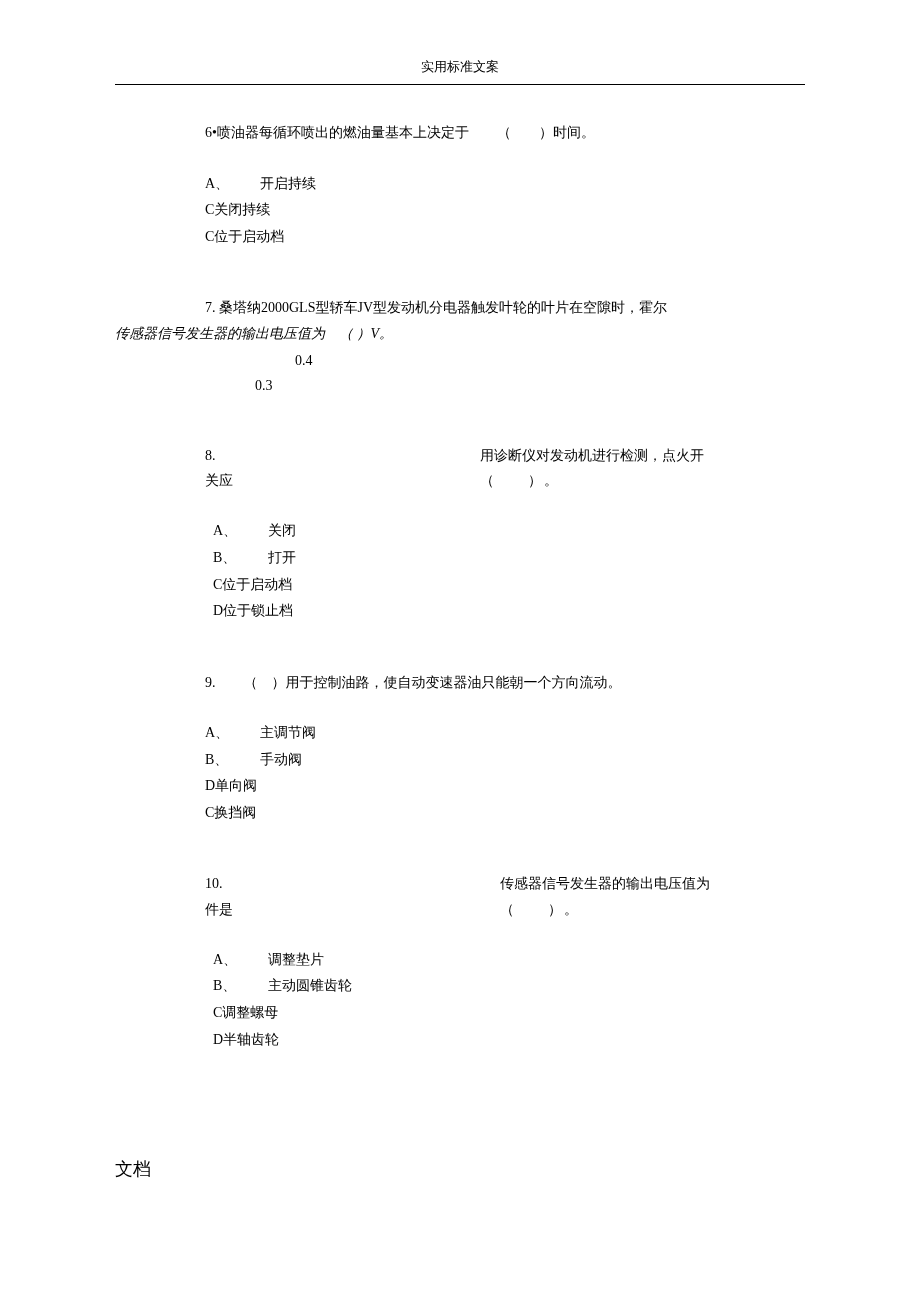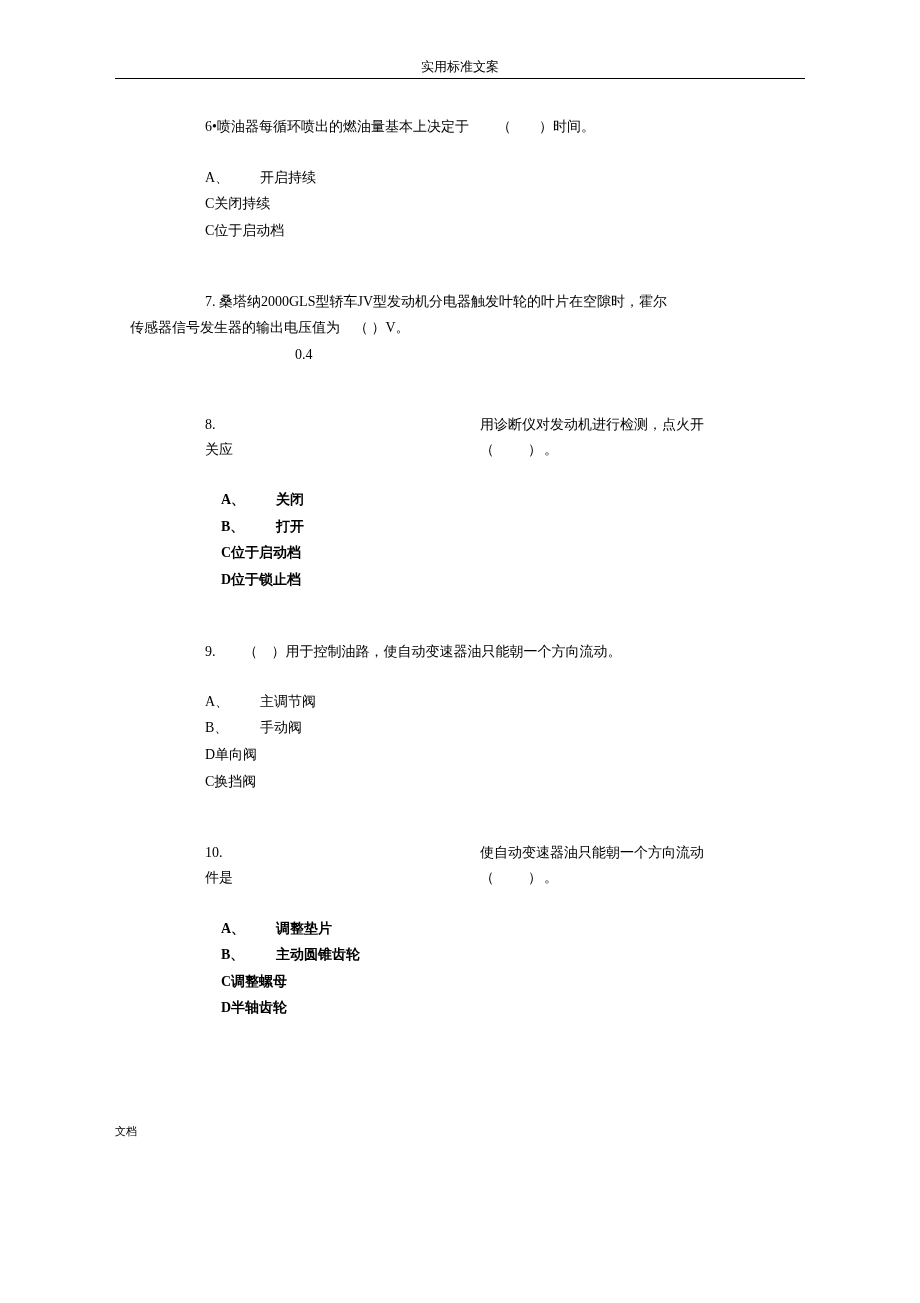--- a/index.html
+++ b/index.html
@@ -12,20 +12,21 @@
       font-size: 14px;
       line-height: 1.8;
       color: #000;
       background: #fff;
       width: 920px;
       padding: 55px 115px 40px 115px;
     }
     .header {
       text-align: center;
       font-size: 13px;
+      padding-bottom: 6px;
       border-bottom: 1px solid #000;
       margin-bottom: 35px;
     }
     .question-block {
       margin-bottom: 45px;
     }
     .q6-text {
       margin-left: 90px;
       margin-bottom: 25px;
     }
@@ -36,22 +37,23 @@
       line-height: 1.9;
     }
     .opt-label {
       display: inline-block;
       width: 55px;
     }
     .q7-text {
       margin-left: 90px;
     }
     .q7-text-2 {
-      margin-left: 15px;
+      margin-left: 0;
       margin-bottom: 2px;
+      font-style: italic;
     }
     .q7-extra1 {
       margin-left: 180px;
     }
     .q7-extra2 {
       margin-left: 140px;
     }
     .q7-options {
       margin-left: 90px;
     }
@@ -65,47 +67,47 @@
       display: flex;
       margin-bottom: 25px;
     }
     .q8-left {
       width: 275px;
     }
     .q8-right {
       flex: 1;
     }
     .q8-options {
-      margin-left: 16px;
-      font-weight: bold;
+      margin-left: 8px;
     }
     .q9-text {
       margin-left: 90px;
       margin-bottom: 25px;
     }
     .q9-options {
       margin-left: 90px;
     }
     .q10-wrap {
       margin-left: 90px;
     }
     .q10-text {
       display: flex;
       margin-bottom: 25px;
+      gap: 20px;
     }
     .q10-left {
       width: 275px;
     }
     .q10-right {
       flex: 1;
     }
     .footer {
       margin-top: 100px;
       margin-left: 0;
-      font-size: 11px;
+      font-size: 18px;
     }
     .blank-paren {
       letter-spacing: 2px;
     }
   </style>
 </head>
 <body>
 
 <div class="header">实用标准文案</div>
 
@@ -115,20 +117,21 @@
     <div class="opt-line"><span class="opt-label">A、</span><span>开启持续</span></div>
     <div class="opt-line">C关闭持续</div>
     <div class="opt-line">C位于启动档</div>
   </div>
 </div>
 
 <div class="question-block">
   <div class="q7-text">7. 桑塔纳2000GLS型轿车JV型发动机分电器触发叶轮的叶片在空隙时，霍尔</div>
   <div class="q7-text-2">传感器信号发生器的输出电压值为　（ ）V。</div>
   <div class="q7-extra1">0.4</div>
+  <div class="q7-extra2">0.3</div>
 </div>
 
 <div class="question-block">
   <div class="q8-wrap">
     <div class="q8-text">
       <div>
         <div class="q8-left">8.</div>
         <div class="q8-left">关应</div>
       </div>
       <div>
@@ -156,21 +159,21 @@
 </div>
 
 <div class="question-block">
   <div class="q10-wrap">
     <div class="q10-text">
       <div>
         <div class="q10-left">10.</div>
         <div class="q10-left">件是</div>
       </div>
       <div>
-        <div class="q10-right">使自动变速器油只能朝一个方向流动</div>
+        <div class="q10-right">传感器信号发生器的输出电压值为</div>
         <div class="q10-right blank-paren">（　　）。</div>
       </div>
     </div>
     <div class="q8-options">
       <div class="opt-line"><span class="opt-label">A、</span><span>调整垫片</span></div>
       <div class="opt-line"><span class="opt-label">B、</span><span>主动圆锥齿轮</span></div>
       <div class="opt-line">C调整螺母</div>
       <div class="opt-line">D半轴齿轮</div>
     </div>
   </div>

